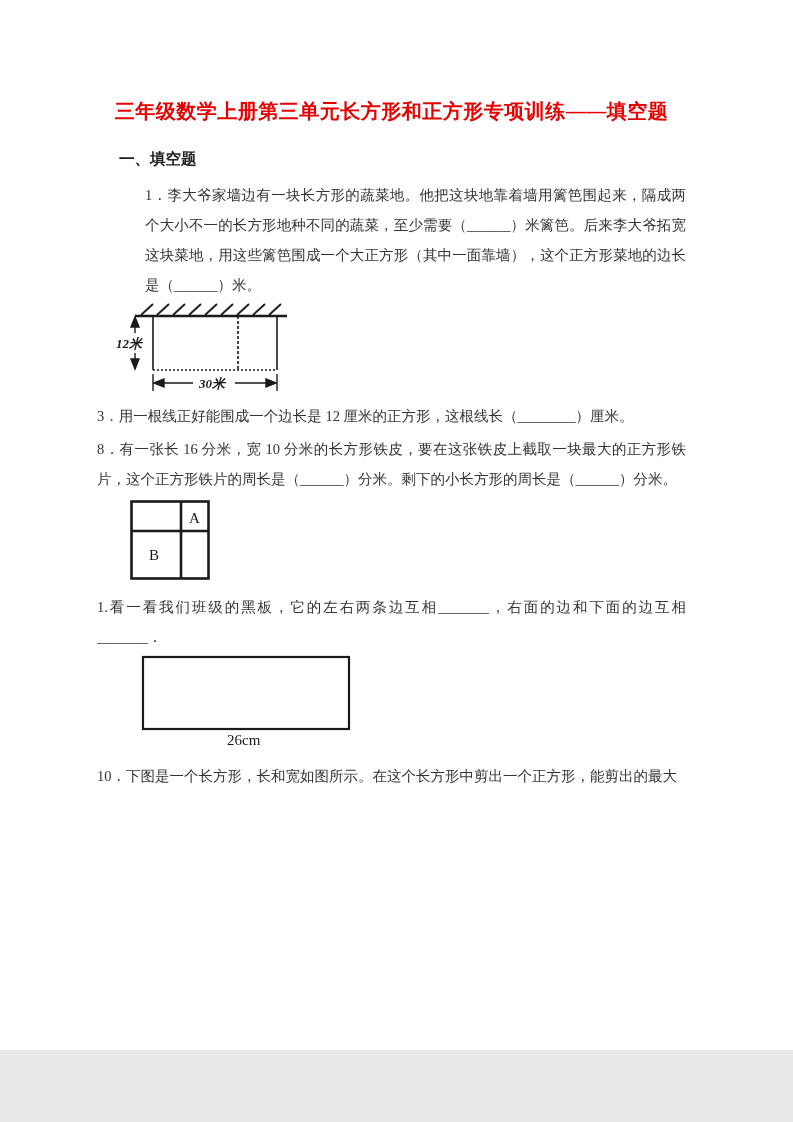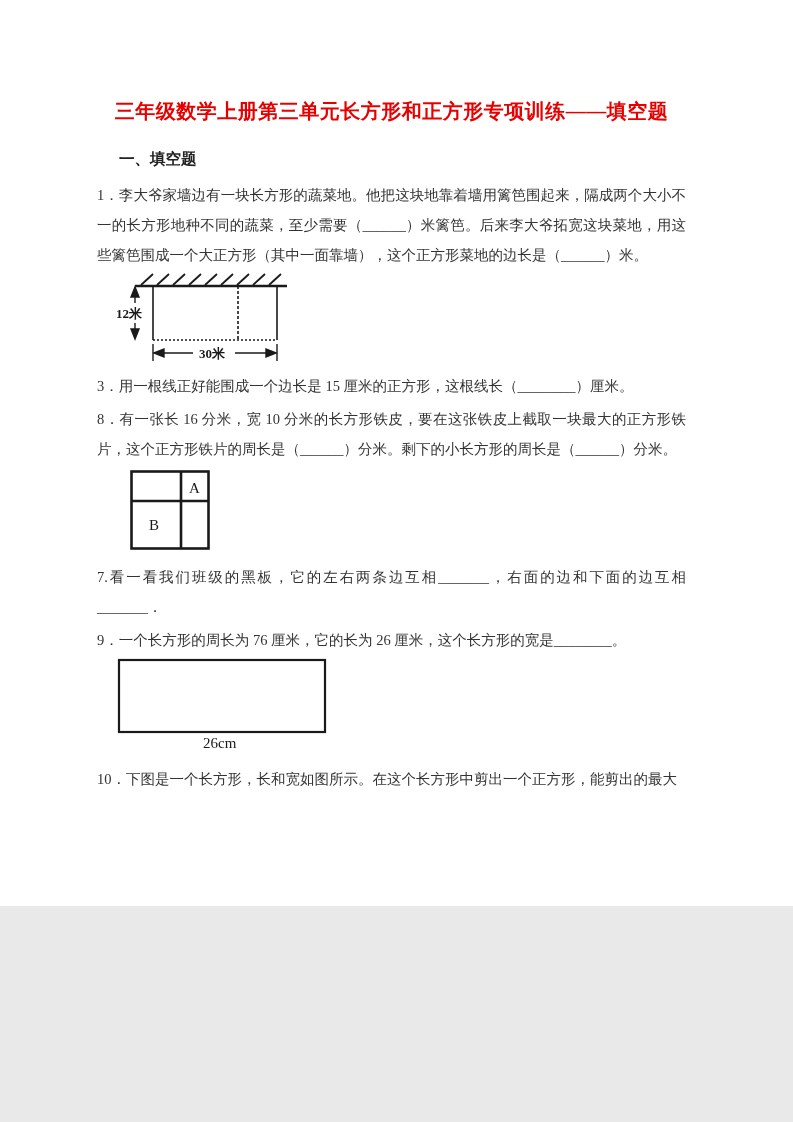--- a/index.html
+++ b/index.html
@@ -1,19 +1,19 @@
 <!DOCTYPE html>
 <html><head>
 <meta charset="utf-8">
 <style>
   html, body { margin: 0; padding: 0; background: #e9e9e9; }
   .sheet {
     position: relative;
     width: 793px;
-    height: 906px;
+    height: 1050px;
     margin: 0 auto;
     background: #ffffff;
     box-sizing: border-box;
     padding: 98px 107px 0 97px;
     font-family: "Liberation Serif", "DejaVu Serif", serif;
     color: #333333;
     overflow: hidden;
   }
   .title {
     margin: 0;
@@ -31,25 +31,25 @@
     font-weight: bold;
     color: #222222;
   }
   p.q {
     margin: 0 0 3px 0;
     font-size: 14.5px;
     line-height: 30px;
     text-align: justify;
     color: #333333;
   }
-  p.q:first-of-type { margin-top: 10px; }
+  p.q:first-of-type { margin-top: 10px; margin-left: 48px; }
   .figure { margin: 0 0 6px 0; }
-  .fig-fence   { margin-left: 18px; }
+  .fig-fence   { margin-left: 18px; font-style: italic; }
   .fig-squares { margin-left: 33px; margin-top: 6px; margin-bottom: 12px; }
-  .fig-rect    { margin-left: 20px; margin-top: 3px; margin-bottom: 14px; }
+  .fig-rect    { margin-left: 44px; margin-top: 3px; margin-bottom: 14px; }
   svg { display: block; }
   svg line, svg rect, svg polygon, svg path { stroke: #1a1a1a; }
   svg text {
     font-family: "Liberation Serif", "DejaVu Serif", serif;
     fill: #1a1a1a;
   }
   .dim-label { font-size: 13px; font-weight: bold; }
   .cell-label { font-size: 15px; }
   .len-label  { font-size: 15px; }
 </style>
@@ -100,35 +100,34 @@
         <line x1="162" y1="71" x2="162" y2="88"></line>
         <line x1="42" y1="80" x2="78" y2="80"></line>
         <polygon points="39,80 49,76 49,84" stroke="none" fill="#1a1a1a"></polygon>
         <line x1="120" y1="80" x2="158" y2="80"></line>
         <polygon points="161,80 151,76 151,84" stroke="none" fill="#1a1a1a"></polygon>
       </g>
       <text class="dim-label" x="84" y="85">30米</text>
     </svg>
   </div>
 
-  <p class="q">3．用一根线正好能围成一个边长是 15 厘米的正方形，这根线长（________）厘米。</p>
+  <p class="q">3．用一根线正好能围成一个边长是 12 厘米的正方形，这根线长（________）厘米。</p>
   <p class="q">8．有一张长 16 分米，宽 10 分米的长方形铁皮，要在这张铁皮上截取一块最大的正方形铁片，这个正方形铁片的周长是（______）分米。剩下的小长方形的周长是（______）分米。</p>
 
   <div class="figure fig-squares">
     <svg width="80" height="80" viewBox="0 0 80 80">
       <rect x="1.5" y="1.5" width="77" height="77" fill="none" stroke-width="2.6"></rect>
       <line x1="51" y1="1.5" x2="51" y2="78.5" stroke-width="2.6"></line>
       <line x1="1.5" y1="31" x2="78.5" y2="31" stroke-width="2.6"></line>
       <text class="cell-label" x="59" y="23">A</text>
       <text class="cell-label" x="19" y="60">B</text>
     </svg>
   </div>
 
-  <p class="q">7.看一看我们班级的黑板，它的左右两条边互相_______，右面的边和下面的边互相_______．</p>
-  <p class="q">9．一个长方形的周长为 76 厘米，它的长为 26 厘米，这个长方形的宽是________。</p>
+  <p class="q">1.看一看我们班级的黑板，它的左右两条边互相_______，右面的边和下面的边互相_______．</p>
 
   <div class="figure fig-rect">
     <svg width="212" height="92" viewBox="0 0 212 92">
       <rect x="2" y="2" width="206" height="72" fill="none" stroke-width="2.2"></rect>
       <text class="len-label" x="86" y="90">26cm</text>
     </svg>
   </div>
 
   <p class="q">10．下图是一个长方形，长和宽如图所示。在这个长方形中剪出一个正方形，能剪出的最大</p>
 

